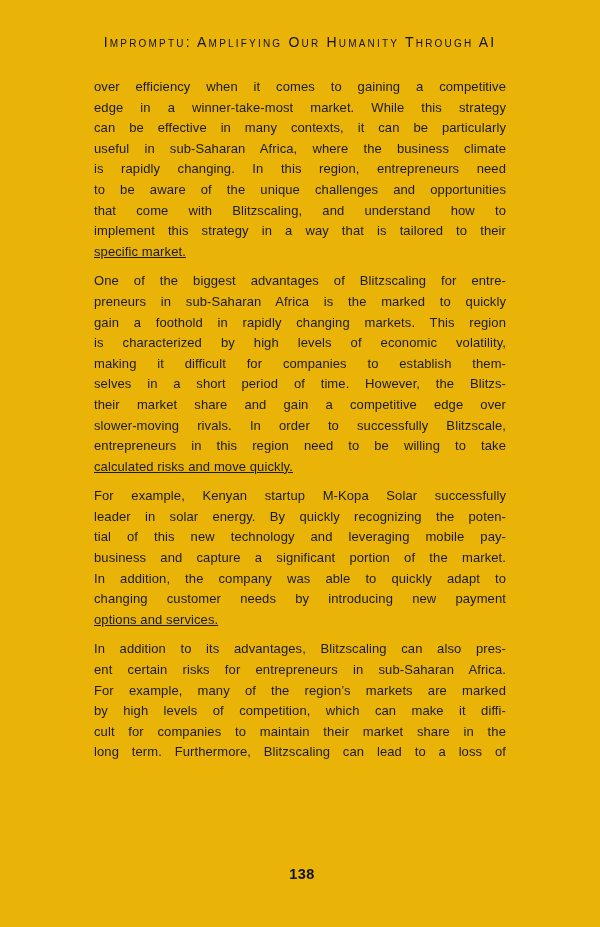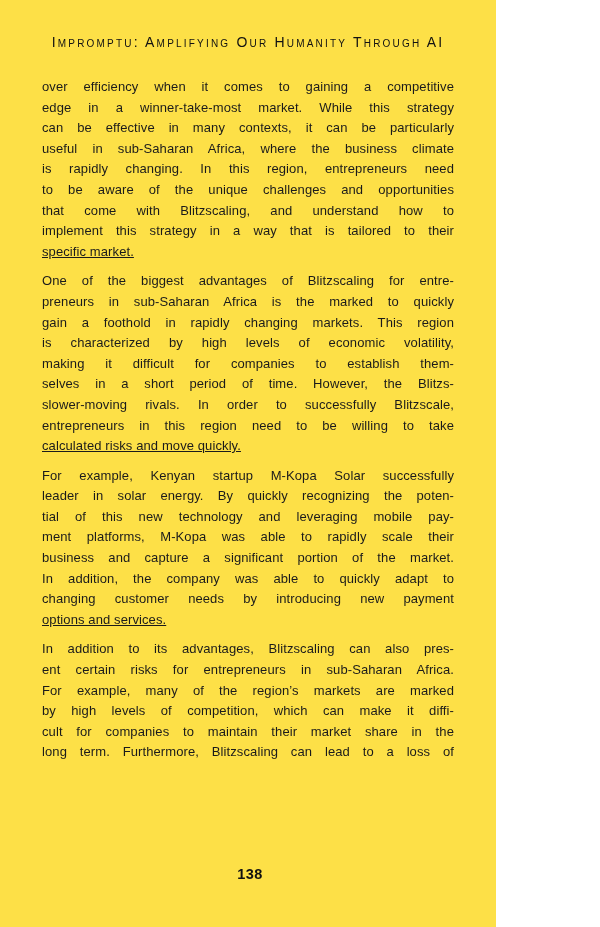--- a/index.html
+++ b/index.html
@@ -2,23 +2,23 @@
 <html><head>
 <meta charset="utf-8">
 <style>
   html, body {
     margin: 0;
     padding: 0;
     background: #ffffff;
   }
   .page {
     position: relative;
-    width: 496px;
+    width: 600px;
     height: 927px;
-    background: #fde047;
+    background: #eab308;
     font-family: "Liberation Sans", "DejaVu Sans", sans-serif;
     color: #1c1c1c;
     overflow: hidden;
   }
   .running-header {
     margin-top: 34px;
     text-align: center;
     font-variant: small-caps;
     letter-spacing: 2.2px;
     font-size: 14px;
@@ -75,29 +75,29 @@
         <div class="line">implement this strategy in a way that is tailored to their</div>
         <div class="line last">specific market.</div>
       </div>
       <div class="paragraph">
         <div class="line">One of the biggest advantages of Blitzscaling for entre-</div>
         <div class="line">preneurs in sub-Saharan Africa is the marked to quickly</div>
         <div class="line">gain a foothold in rapidly changing markets. This region</div>
         <div class="line">is characterized by high levels of economic volatility,</div>
         <div class="line">making it difficult for companies to establish them-</div>
         <div class="line">selves in a short period of time. However, the Blitzs-</div>
+        <div class="line">their market share and gain a competitive edge over</div>
         <div class="line">slower-moving rivals. In order to successfully Blitzscale,</div>
         <div class="line">entrepreneurs in this region need to be willing to take</div>
         <div class="line last">calculated risks and move quickly.</div>
       </div>
       <div class="paragraph">
         <div class="line">For example, Kenyan startup M-Kopa Solar successfully</div>
         <div class="line">leader in solar energy. By quickly recognizing the poten-</div>
         <div class="line">tial of this new technology and leveraging mobile pay-</div>
-        <div class="line">ment platforms, M-Kopa was able to rapidly scale their</div>
         <div class="line">business and capture a significant portion of the market.</div>
         <div class="line">In addition, the company was able to quickly adapt to</div>
         <div class="line">changing customer needs by introducing new payment</div>
         <div class="line last">options and services.</div>
       </div>
       <div class="paragraph">
         <div class="line">In addition to its advantages, Blitzscaling can also pres-</div>
         <div class="line">ent certain risks for entrepreneurs in sub-Saharan Africa.</div>
         <div class="line">For example, many of the region’s markets are marked</div>
         <div class="line">by high levels of competition, which can make it diffi-</div>

